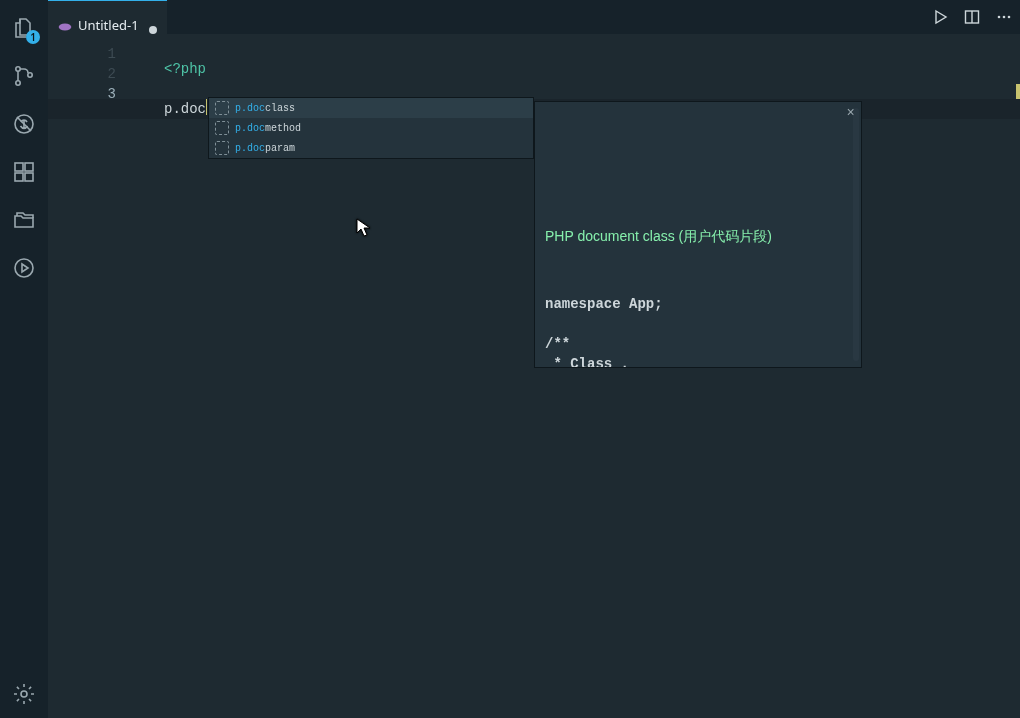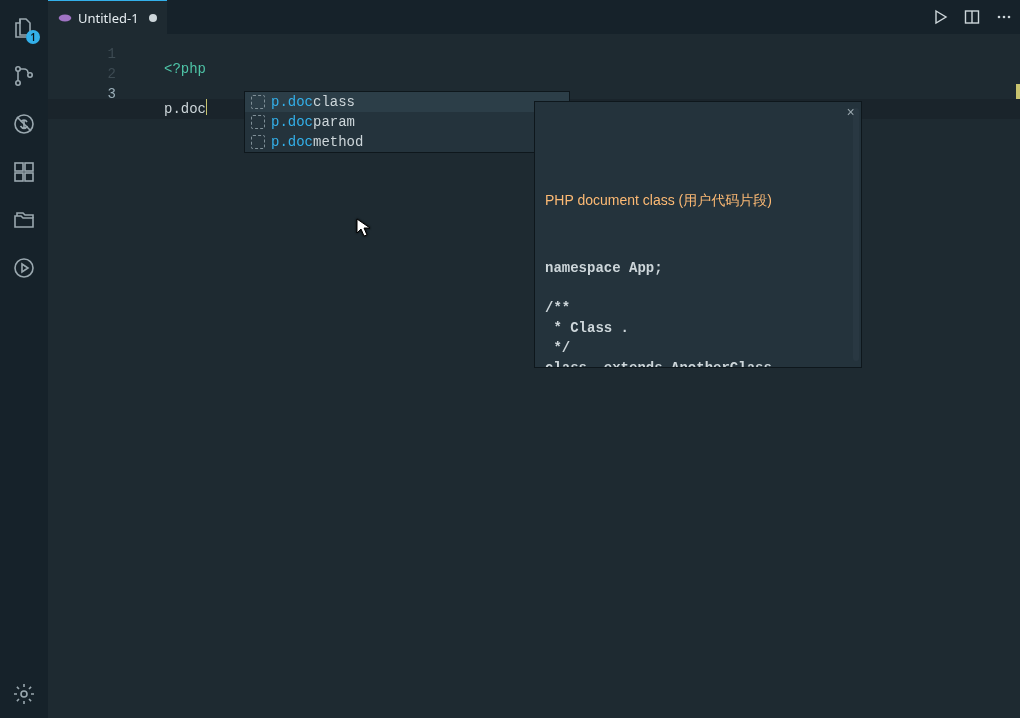--- a/index.html
+++ b/index.html
@@ -34,21 +34,21 @@
     color:#9aa8af;cursor:pointer;position:relative;}
   .activitybar .act-item svg{width:24px;height:24px;}
   .activitybar .act-item .badge{position:absolute;left:26px;top:26px;background:var(--accent);color:#0b1519;
     font-size:10px;min-width:14px;height:14px;border-radius:8px;display:flex;align-items:center;justify-content:center;
     font-weight:600;padding:0 3px;}
   .activitybar .spacer{flex:1;}
   
   .main{flex:1;display:flex;flex-direction:column;position:relative;}
   
   .tabs{height:34px;display:flex;flex-direction:row;background:var(--bg-tab-inactive);position:relative;}
-  .tab{display:flex;align-items:center;padding:0 10px;background:var(--bg-tab);gap:6px;
+  .tab{display:flex;align-items:flex-end;padding:0 10px;background:var(--bg-tab);gap:6px;
     border-top:1px solid var(--accent);cursor:pointer;}
   .tab .lang-icon{width:14px;height:14px;display:flex;align-items:center;justify-content:center;}
   .tab .lang-icon svg{width:14px;height:14px;}
   .tab .tab-title{color:#e6edf1;font-size:13px;}
   .tab .dirty{width:8px;height:8px;border-radius:50%;background:#cdd6da;margin-left:4px;}
   .title-actions{position:absolute;right:6px;top:0;height:34px;display:flex;align-items:center;gap:12px;}
   .title-actions .ta{width:20px;height:20px;display:flex;align-items:center;justify-content:center;color:#cdd6da;cursor:pointer;}
   .title-actions .ta svg{width:16px;height:16px;}
   
   .editor{flex:1;position:relative;background:var(--bg-editor);font-family:"Consolas","Courier New",monospace;font-size:14px;}
@@ -57,33 +57,33 @@
   .ln.active{color:var(--txt-linenum-active);}
   .code{position:absolute;left:0;top:25px;right:0;}
   .line{height:20px;line-height:20px;padding-left:116px;white-space:pre;}
   .line.active-line{background:var(--bg-lineactive);}
   .tok-phptag{color:var(--php);}
   .tok-txt{color:#cdd6da;}
   .cursor{display:inline-block;width:1.2px;height:16px;background:var(--yellow);vertical-align:-2px;
     animation:blink 1s step-start infinite;}
   @keyframes blink{50%{opacity:0;}}
   
-  .suggest{position:absolute;left:160px;top:57px;width:326px;background:var(--bg-suggest);
-    border:1px solid var(--border);font-family:"Consolas","Courier New",monospace;font-size:14px;z-index:5;margin-left:36px;}
+  .suggest{position:absolute;left:160px;top:63px;width:326px;background:var(--bg-suggest);
+    border:1px solid var(--border);font-family:"Consolas","Courier New",monospace;font-size:10px;z-index:5;}
   .suggest .row{height:20px;display:flex;align-items:center;padding:0 6px;gap:6px;cursor:pointer;}
   .suggest .row.sel{background:var(--bg-suggest-sel);}
   .suggest .row .sicon{width:14px;height:14px;border:1px dashed #7f8f97;border-radius:2px;flex:none;}
   .suggest .row .lbl .match{color:var(--match);}
   .suggest .row .lbl .rest{color:#cdd6da;}
   
   .details{position:absolute;left:486px;top:67px;width:328px;height:267px;background:var(--bg-docs);
     border:1px solid var(--border);padding:8px 10px;font-family:"Consolas","Courier New",monospace;font-size:14px;
     line-height:20px;color:#cdd6da;white-space:pre-wrap;z-index:5;overflow:hidden;}
   .details .close{position:absolute;right:6px;top:4px;color:#9aa8af;cursor:pointer;font-size:14px;line-height:14px;}
-  .details .doc-title{color:#fdba74;margin-bottom:8px;font-family:"Segoe UI",ui-sans-serif,sans-serif;}
+  .details .doc-title{color:#86efac;margin-bottom:8px;font-family:"Segoe UI",ui-sans-serif,sans-serif;margin-top:36px;}
   .details .block{font-family:"Consolas","Courier New",monospace;font-weight:bold;}
   .details .scrollstub{position:absolute;right:2px;top:6px;bottom:6px;width:6px;background:#33424c;border-radius:3px;opacity:.35;}
   
   .right-marker{position:absolute;right:0;top:50px;width:4px;height:20px;background:var(--yellow);}
   
   .mouse{position:absolute;left:308px;top:184px;pointer-events:none;z-index:10;}
   .mouse svg{width:16px;height:20px;filter:drop-shadow(0 0 1px #000);}
 </style>
 </head>
 <body>
@@ -192,25 +192,25 @@
         <div class="line active-line"><span class="tok-txt">p.doc</span><span class="cursor"></span></div>
       </div>
 
       <div class="suggest">
         <div class="row sel">
           <span class="sicon"></span>
           <span class="lbl"><span class="match">p.doc</span><span class="rest">class</span></span>
         </div>
         <div class="row">
           <span class="sicon"></span>
-          <span class="lbl"><span class="match">p.doc</span><span class="rest">param</span></span>
+          <span class="lbl"><span class="match">p.doc</span><span class="rest">method</span></span>
         </div>
         <div class="row">
           <span class="sicon"></span>
-          <span class="lbl"><span class="match">p.doc</span><span class="rest">method</span></span>
+          <span class="lbl"><span class="match">p.doc</span><span class="rest">param</span></span>
         </div>
       </div>
 
       <div class="details">
         <span class="close">×</span>
         <div class="scrollstub"></div>
         <div class="doc-title">PHP document class (用户代码片段)</div>
         <div class="block">namespace App;
 
 /**

